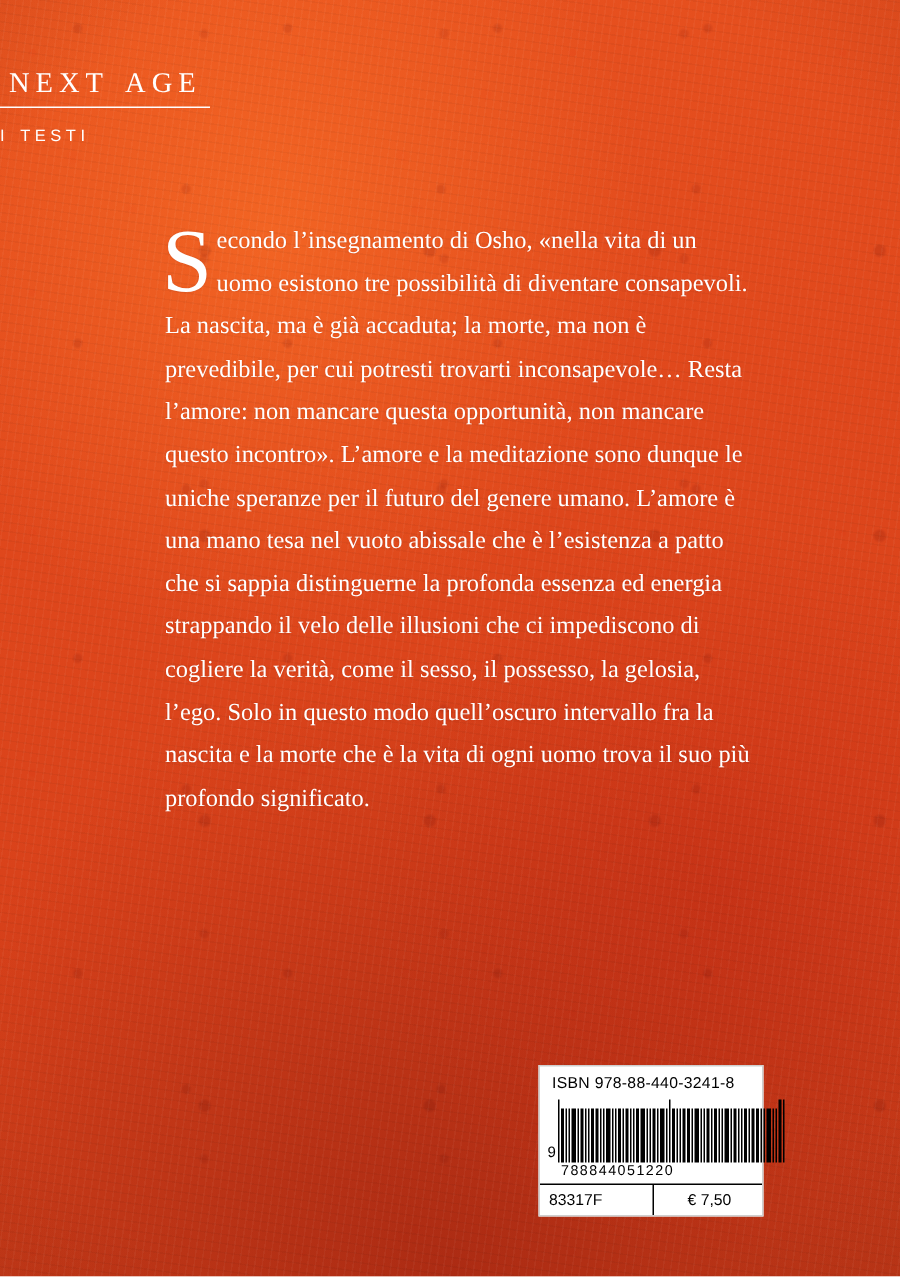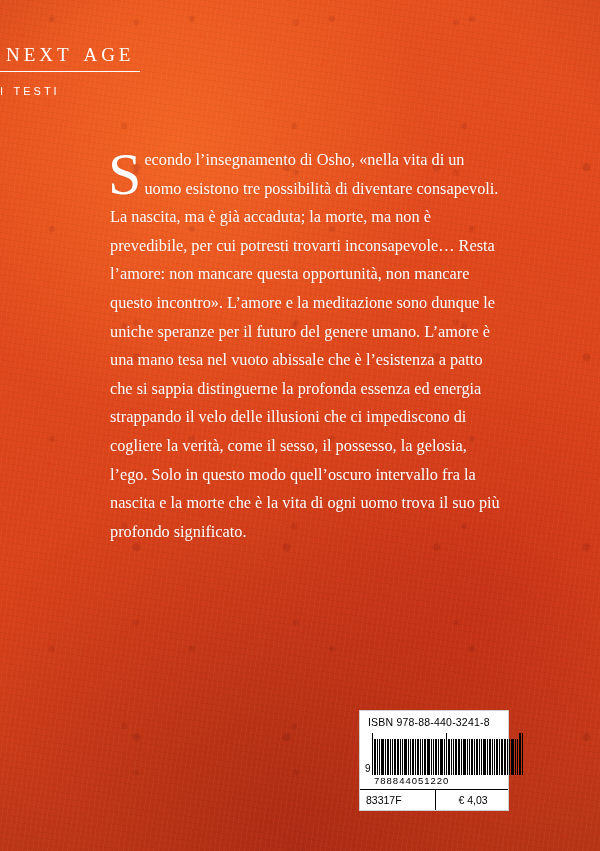--- a/index.html
+++ b/index.html
@@ -260,18 +260,18 @@
             <div class="bar" style="width: 2px; height: 42px;"></div>
             <div class="bar" style="width: 1px; height: 42px;"></div>
           </div>
       </div>
       <div id="barcode-digits">
         <span>788844</span>
         <span>051220</span>
       </div>
       <div id="price-row">
         <div class="cell" id="code-cell">83317F</div>
-        <div class="cell" id="price-cell">€ 4,03</div>
+        <div class="cell" id="price-cell">€ 7,50</div>
       </div>
     </div>
 
   </div>
 </div>
 
 </body></html>

